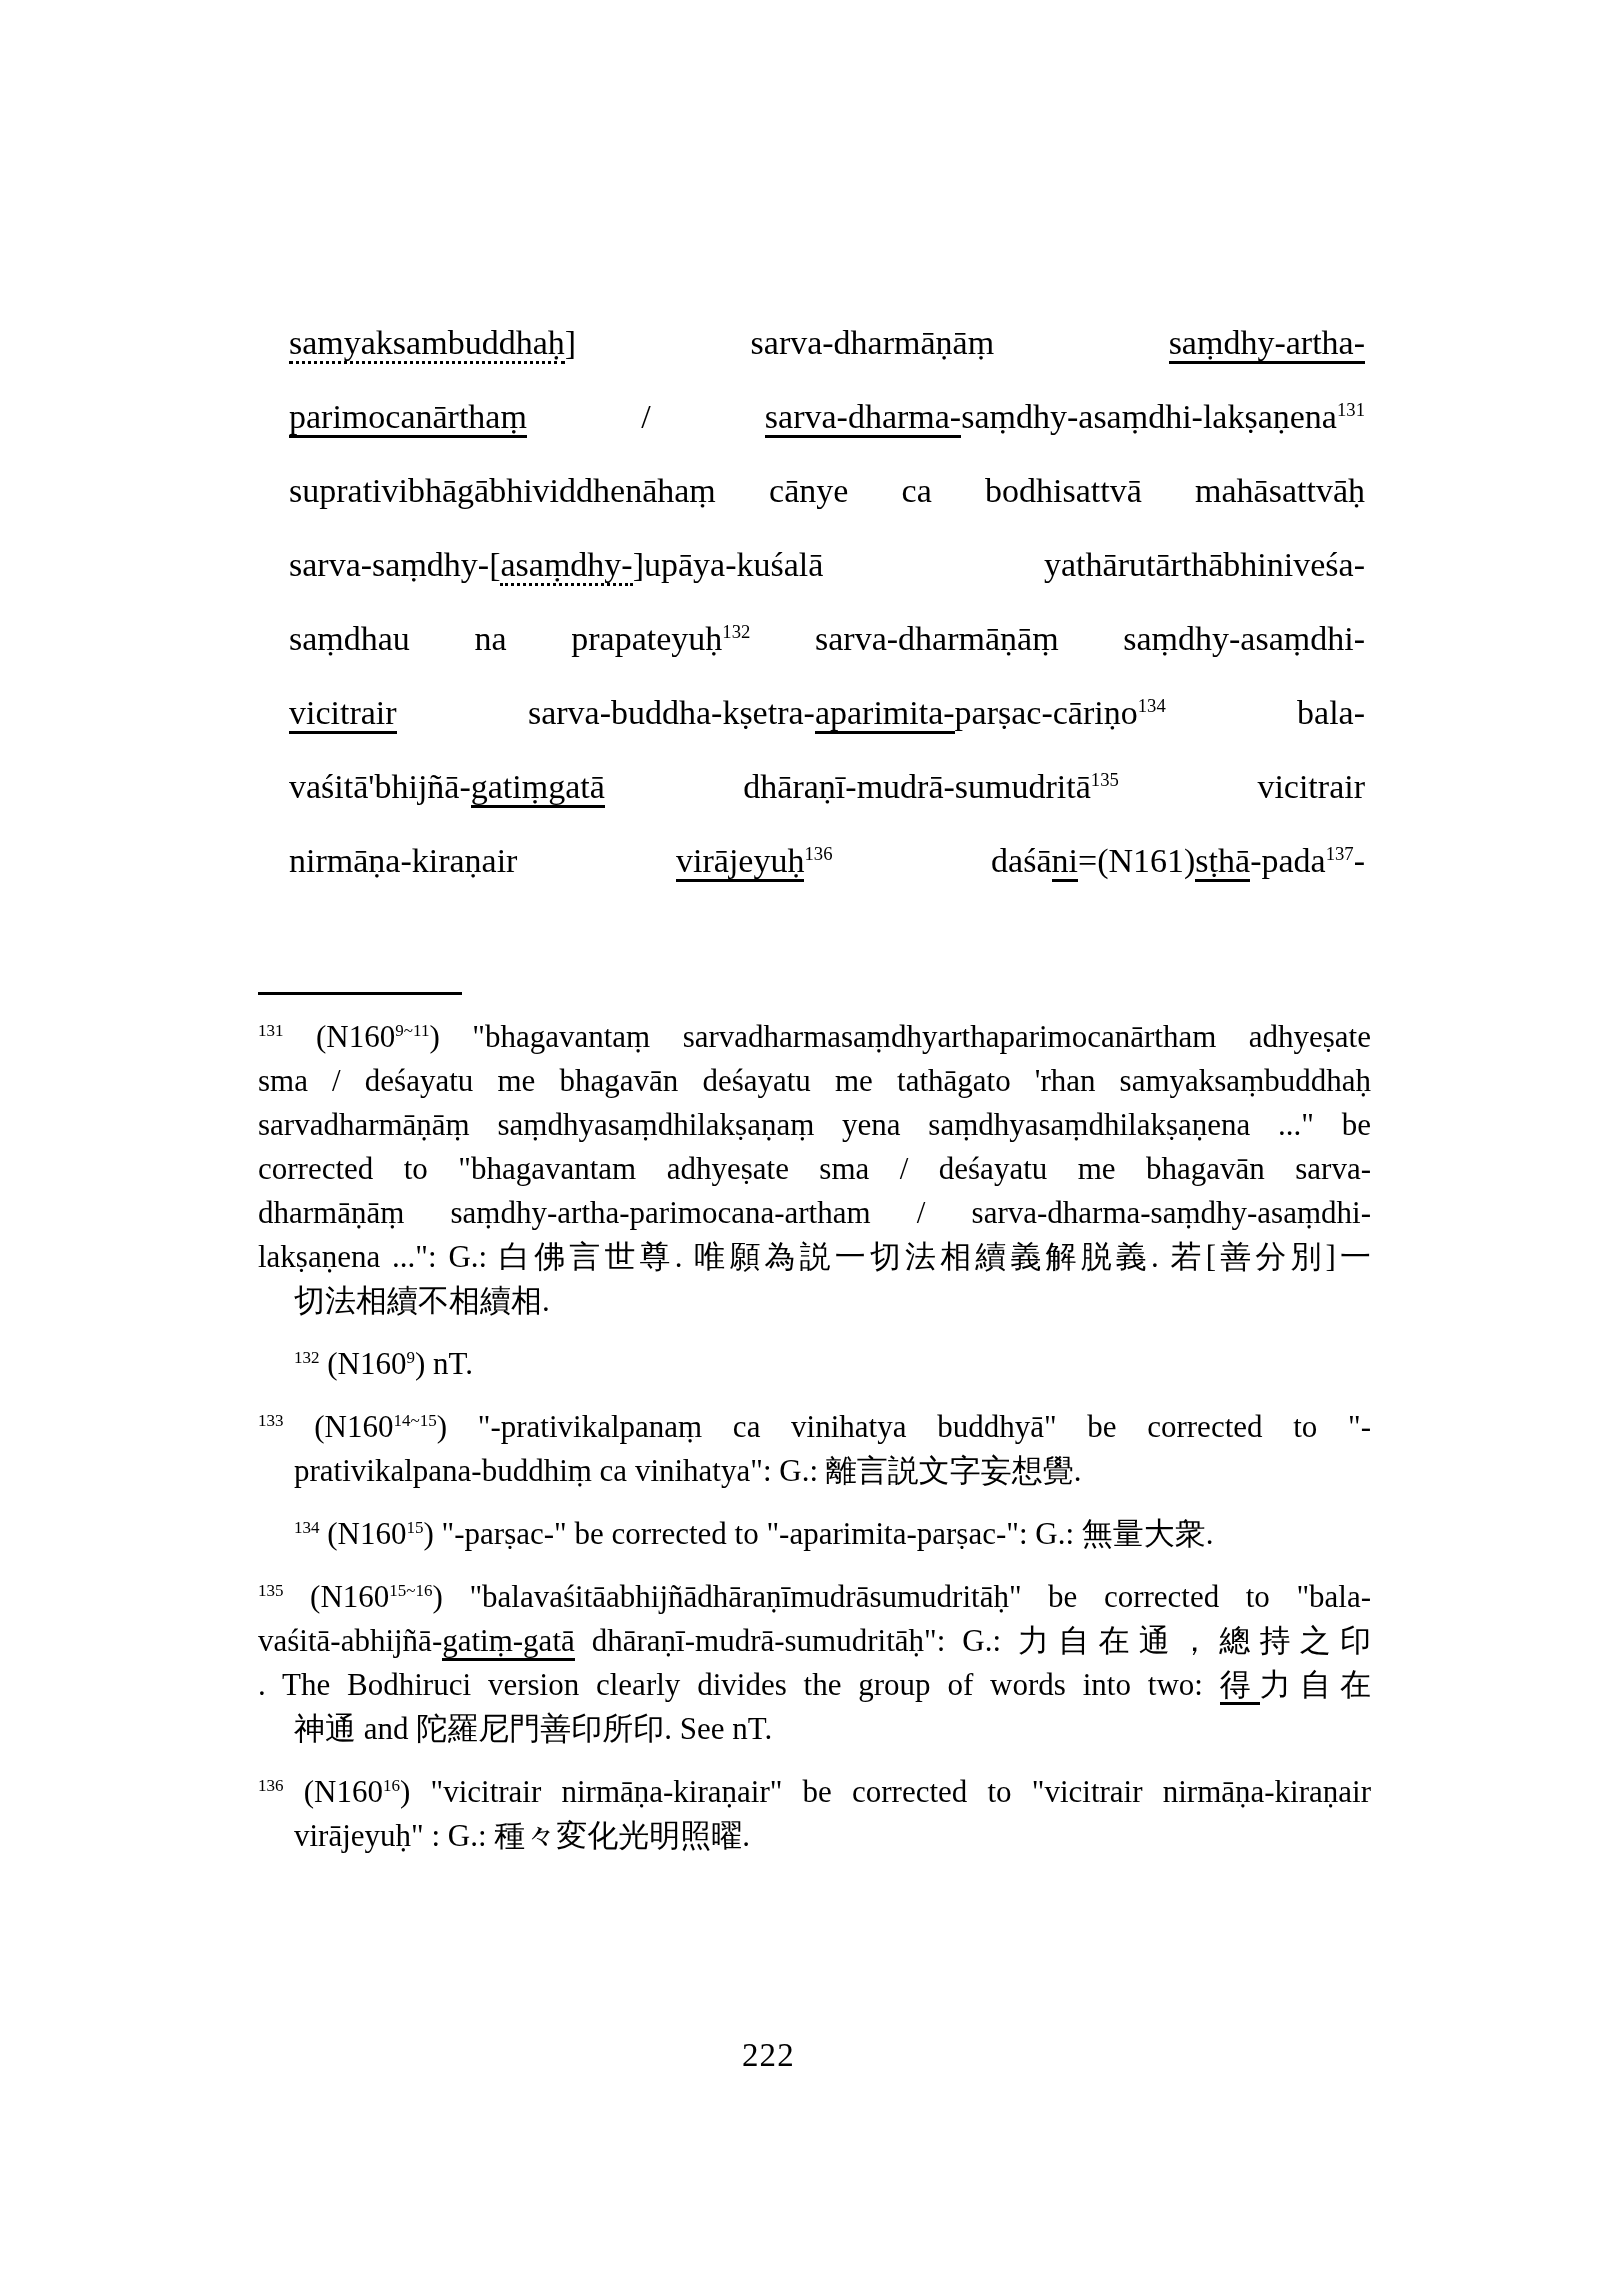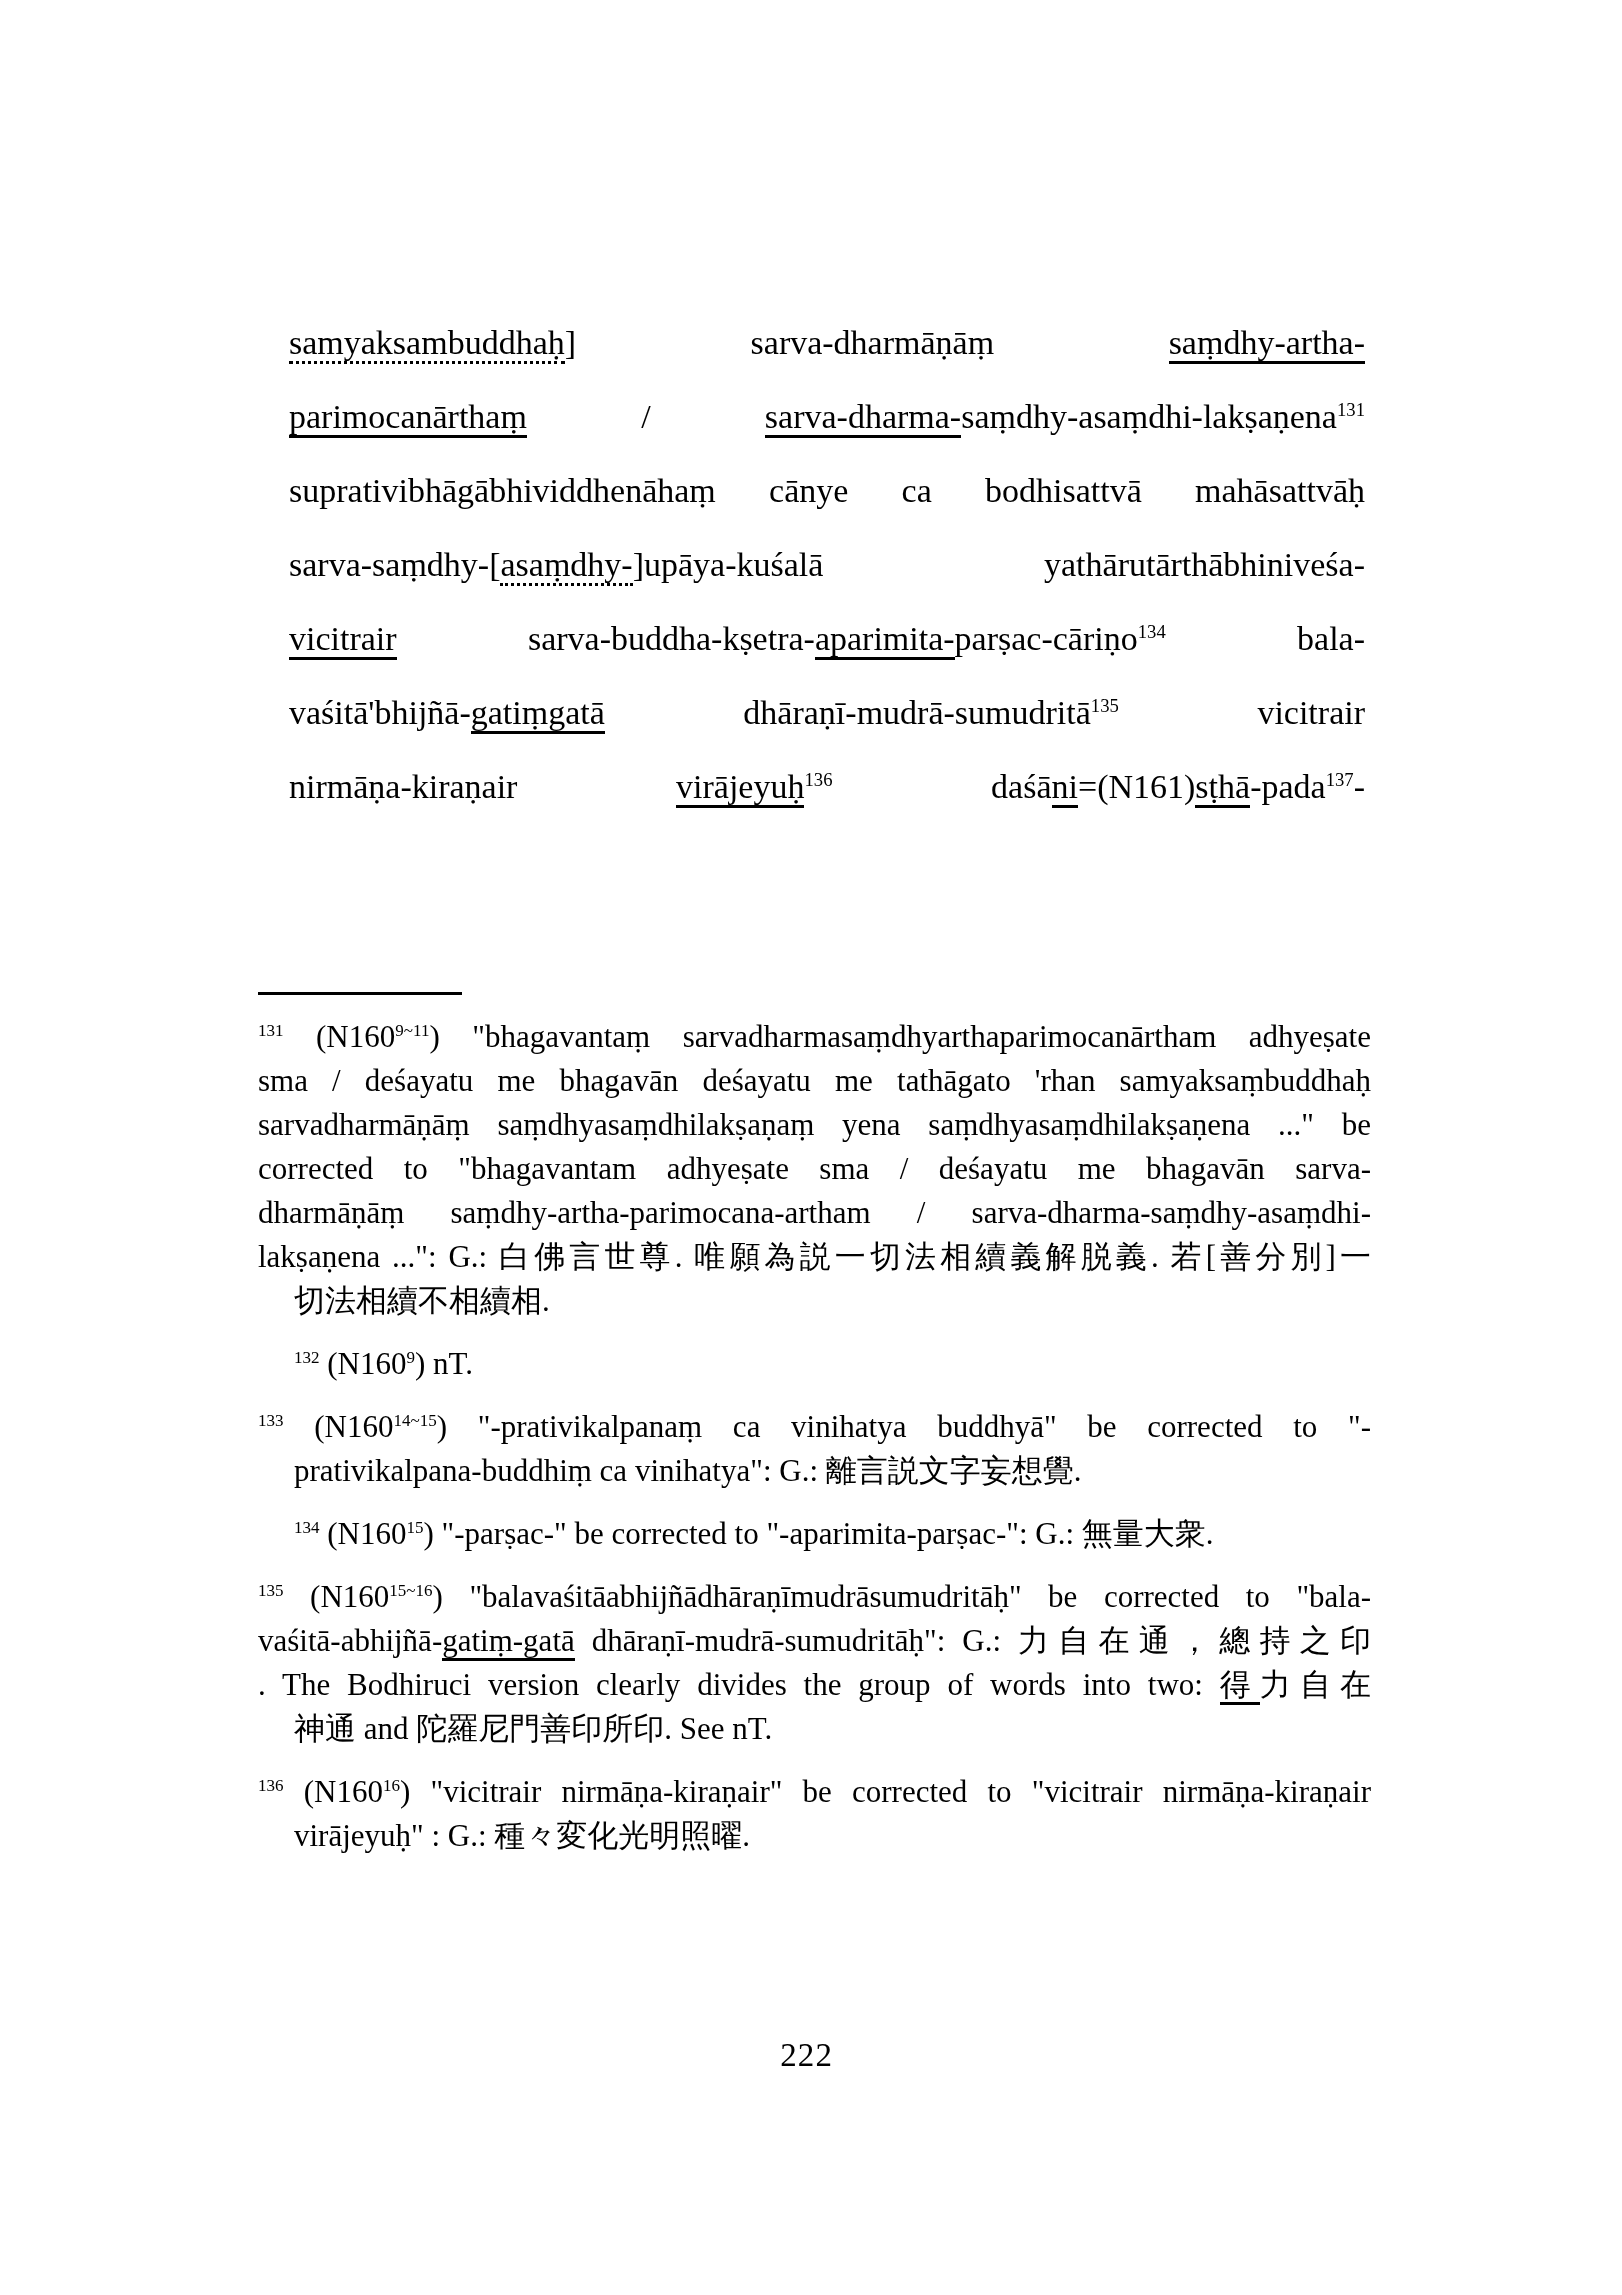--- a/index.html
+++ b/index.html
@@ -65,34 +65,35 @@
   .s-sup {
     font-size: 0.55em;
     vertical-align: 0.62em;
     line-height: 0.6px;
   }
   .page-number {
     position: absolute;
     left: 742px;
     top: 2037px;
     width: 91px;
-    text-align: right;
+    text-align: left;
     font-size: 33px;
     letter-spacing: 1.1px;
   }
 </style>
 </head>
 <body>
 
 <div class="page">
   <div class="main-text" id="main-text">
       <div class="main-line"><span class="s-ud">samyaksambuddhaḥ</span><span class="s-p">] </span><span class="s-p">sarva-dharmāṇāṃ </span><span class="s-u">saṃdhy-artha-</span></div>
       <div class="main-line"><span class="s-u">parimocanārthaṃ</span><span class="s-p"> / </span><span class="s-u">sarva-dharma-</span><span class="s-p">saṃdhy-asaṃdhi-lakṣaṇena</span><span class="s-sup">131</span></div>
       <div class="main-line"><span class="s-p">suprativibhāgābhividdhenāhaṃ cānye ca bodhisattvā mahāsattvāḥ</span></div>
       <div class="main-line"><span class="s-p">sarva-saṃdhy-[</span><span class="s-ud">asaṃdhy-</span><span class="s-p">]upāya-kuśalā yathārutārthābhiniveśa-</span></div>
+      <div class="main-line"><span class="s-p">saṃdhau na prapateyuḥ</span><span class="s-sup">132</span><span class="s-p"> sarva-dharmāṇāṃ saṃdhy-asaṃdhi-</span></div>
       <div class="main-line"><span class="s-u">vicitrair</span><span class="s-p"> sarva-buddha-kṣetra-</span><span class="s-u">aparimita-</span><span class="s-p">parṣac-cāriṇo</span><span class="s-sup">134</span><span class="s-p"> bala-</span></div>
       <div class="main-line"><span class="s-p">vaśitā'bhijñā-</span><span class="s-u">gatiṃgatā</span><span class="s-p"> dhāraṇī-mudrā-sumudritā</span><span class="s-sup">135</span><span class="s-p"> vicitrair</span></div>
       <div class="main-line"><span class="s-p">nirmāṇa-kiraṇair </span><span class="s-u">virājeyuḥ</span><span class="s-sup">136</span><span class="s-p"> daśā</span><span class="s-u">ni</span><span class="s-p">=(N161)</span><span class="s-u">sṭhā</span><span class="s-p">-pada</span><span class="s-sup">137</span><span class="s-p">-</span></div>
     </div>
   <div class="footnote-separator"></div>
   <div class="footnotes" id="footnotes">
       <div class="footnote">
         <div class="fn-line"><span class="s-sup">131</span><span class="s-p"> (N160</span><span class="s-sup">9~11</span><span class="s-p">) "bhagavantaṃ sarvadharmasaṃdhyarthaparimocanārtham adhyeṣate</span></div>
         <div class="fn-line"><span class="s-p">sma / deśayatu me bhagavān deśayatu me tathāgato 'rhan samyaksaṃbuddhaḥ</span></div>
         <div class="fn-line"><span class="s-p">sarvadharmāṇāṃ saṃdhyasaṃdhilakṣaṇaṃ yena saṃdhyasaṃdhilakṣaṇena ..." be</span></div>

